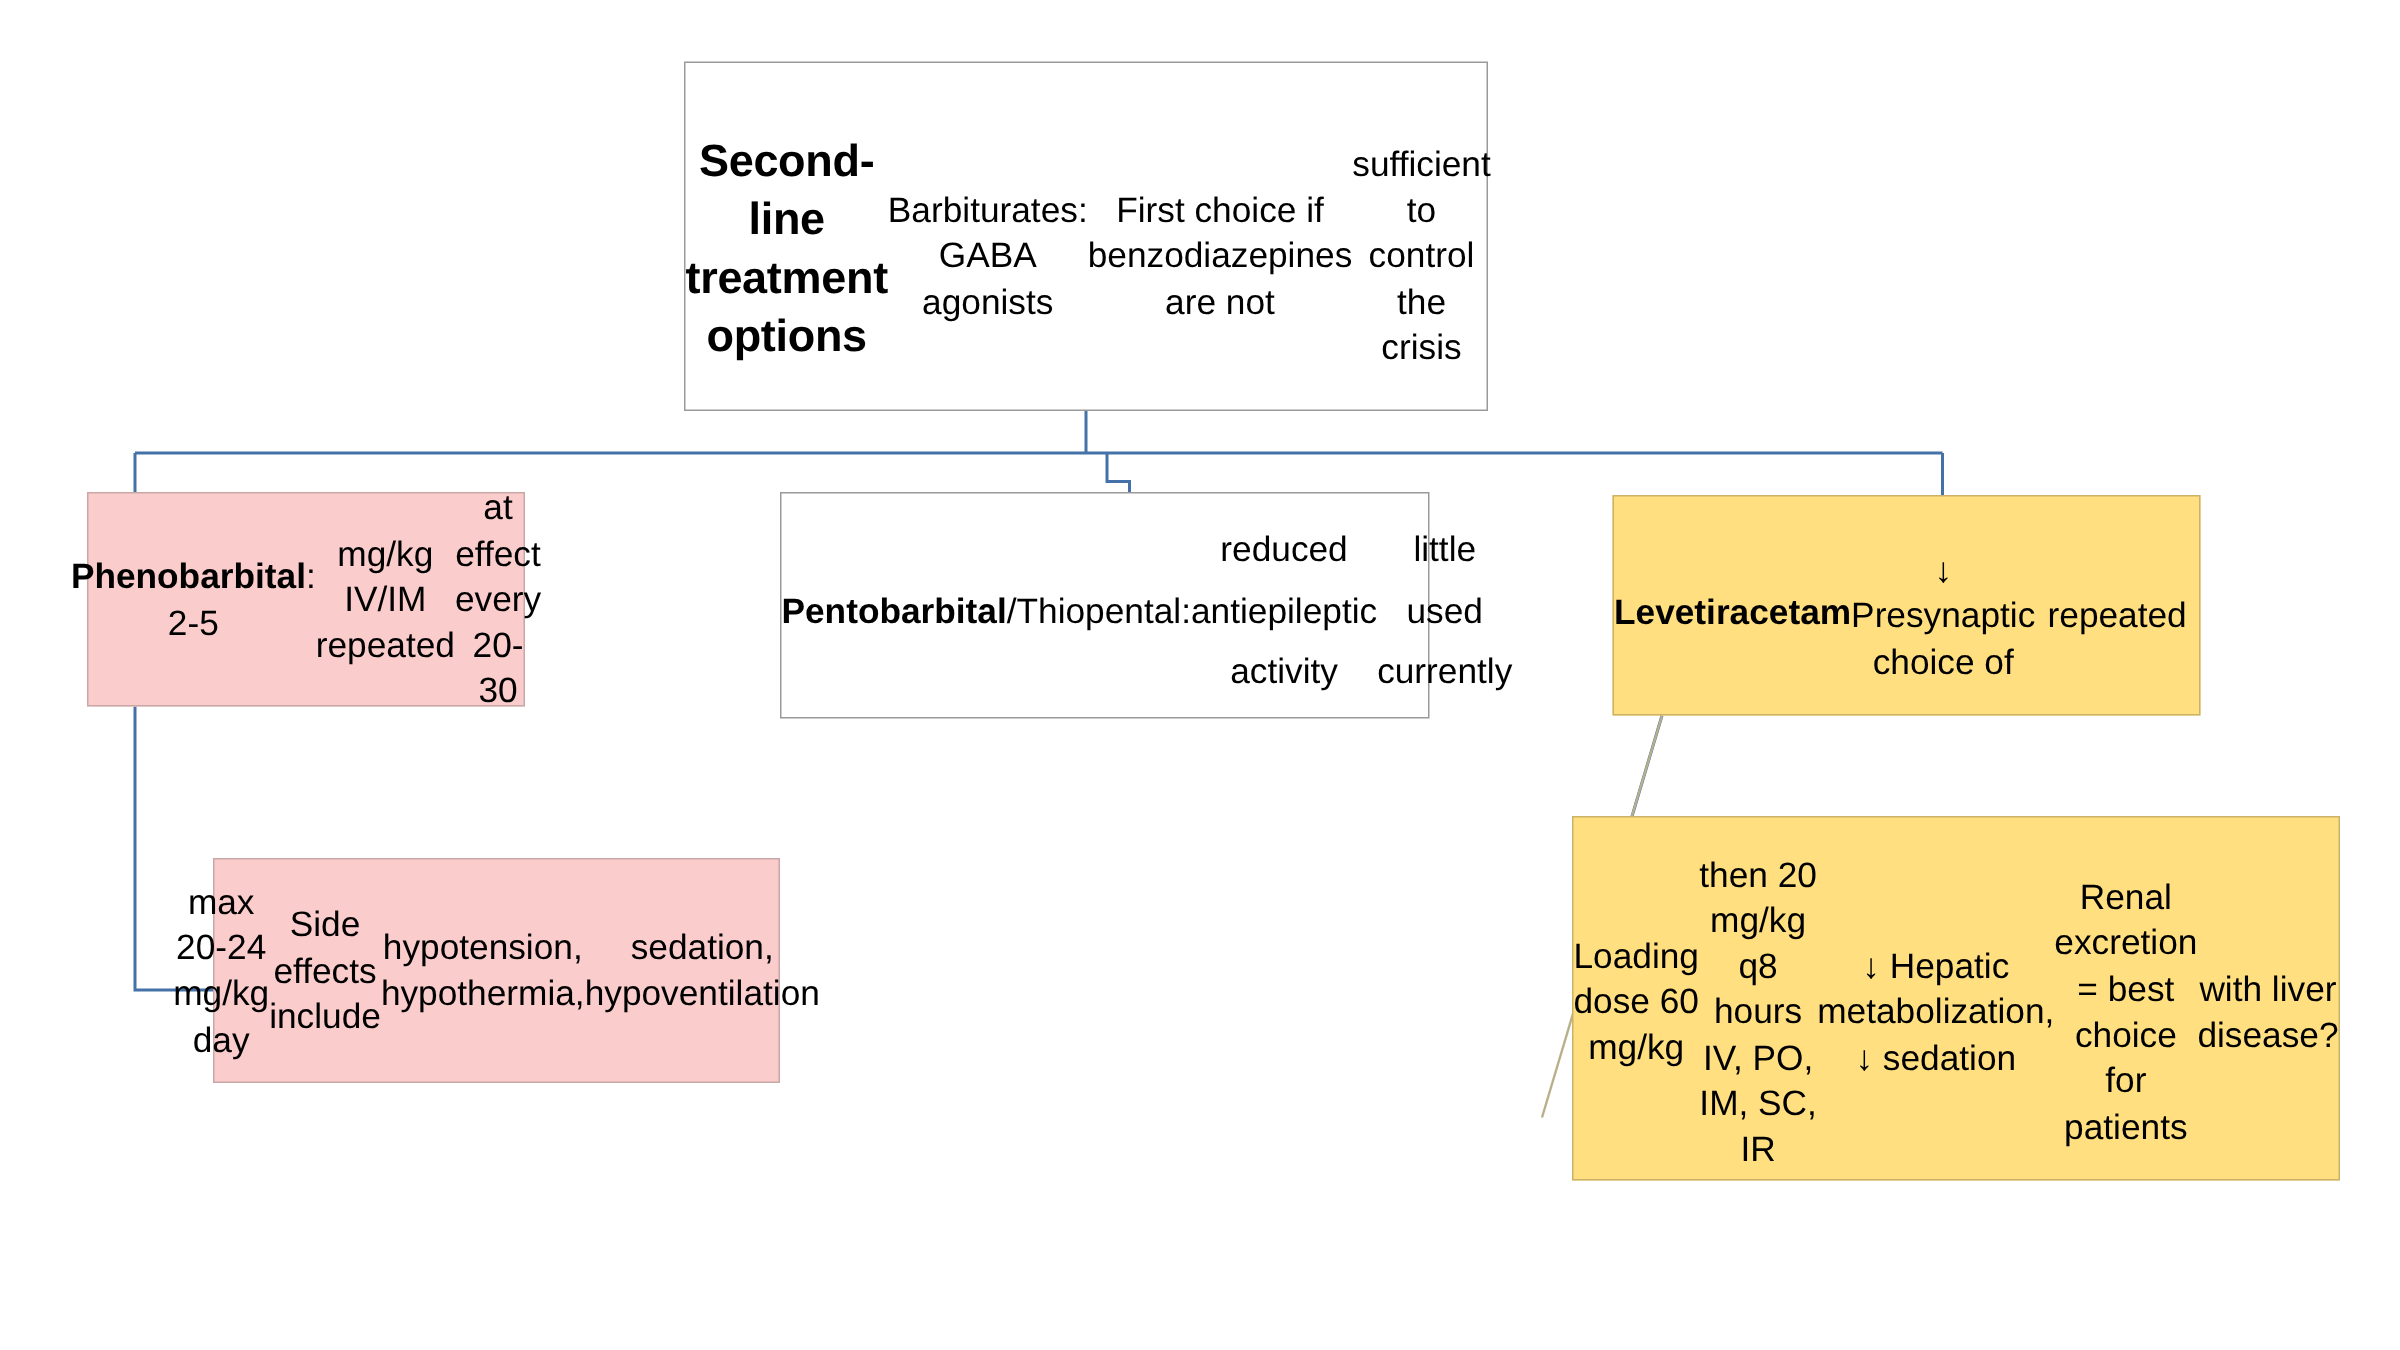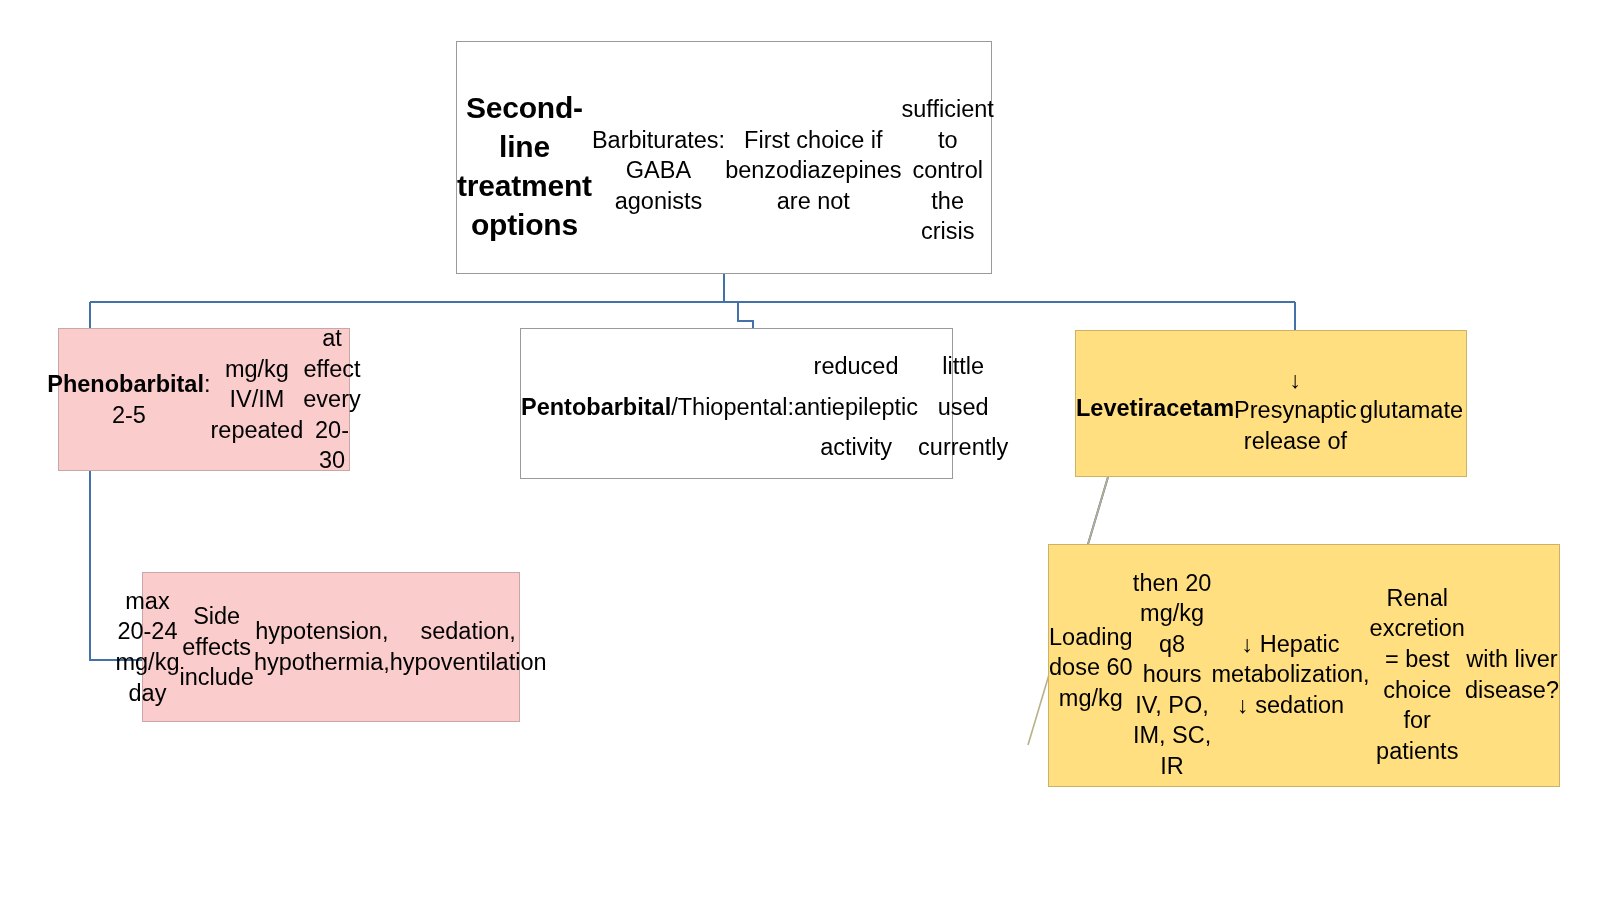--- a/index.html
+++ b/index.html
@@ -160,22 +160,22 @@
   </div>
 
   <div class="node white-box" id="node-pentobarbital">
     <span class="ln"><b class="lead">Pentobarbital</b><span>/Thiopental:</span></span>
     <span class="ln">reduced antiepileptic activity</span>
     <span class="ln">little used currently</span>
   </div>
 
   <div class="node yellow-box" id="node-levetiracetam">
     <span class="ln title">Levetiracetam</span>
-    <span class="ln">↓ Presynaptic release of</span>
-    <span class="ln">glutamate</span>
+    <span class="ln">↓ Presynaptic choice of</span>
+    <span class="ln">repeated</span>
   </div>
 
   <div class="node pink-box" id="node-phenobarbital-notes">
     <span class="ln">max 20-24 mg/kg day</span>
     <span class="ln">Side effects include</span>
     <span class="ln">hypotension, hypothermia,</span>
     <span class="ln">sedation, hypoventilation</span>
   </div>
 
   <div class="node yellow-box" id="node-levetiracetam-notes">

